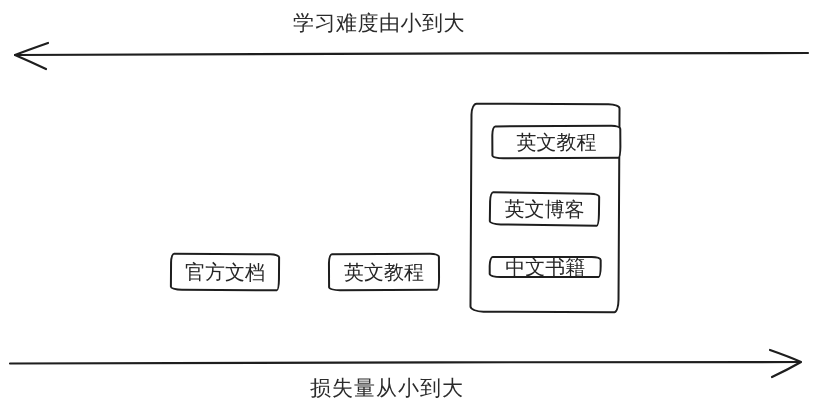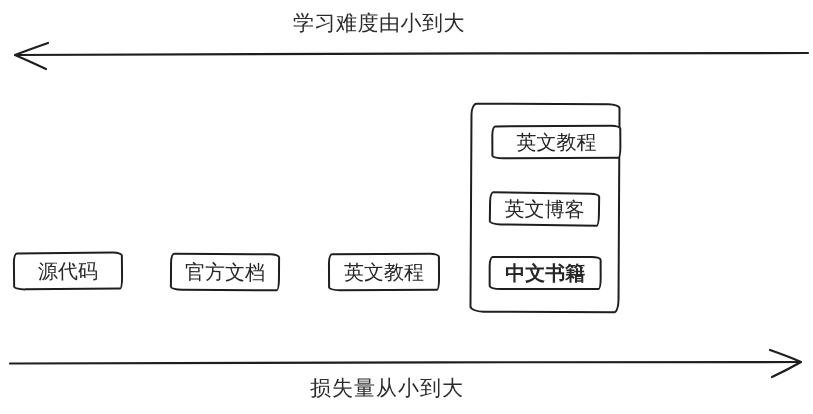--- a/index.html
+++ b/index.html
@@ -48,39 +48,38 @@
     border-radius: 6px 12px 5px 14px / 12px 5px 14px 6px;
   }
   
   .n-source   { left: 13px;  top: 252px; width: 110px; height: 38px; transform: rotate(-0.5deg); }
   .n-docs     { left: 170px; top: 253px; width: 110px; height: 38px; transform: rotate(0.4deg); }
   .n-enbooks  { left: 328px; top: 253px; width: 112px; height: 38px; transform: rotate(-0.3deg); }
   
   .g1 { left: 470px; top: 103px; width: 150px; height: 210px; transform: rotate(0.3deg); }
   .g1 .i1 { left: 19px; top: 20px;  width: 130px; height: 34px; transform: rotate(-0.6deg); }
   .g1 .i2 { left: 17px; top: 87px;  width: 111px; height: 34px; transform: rotate(0.5deg); }
-  .g1 .i3 { left: 17px; top: 151px; width: 113px; height: 34px; transform: rotate(-0.4deg); font-weight: bold; }
+  .g1 .i3 { left: 17px; top: 151px; width: 113px; height: 22px; transform: rotate(-0.4deg); }
   
   .g2 { left: 651px; top: 170px; width: 149px; height: 145px; transform: rotate(-0.3deg); }
   .g2 .i1 { left: 18px; top: 18px; width: 109px; height: 35px; transform: rotate(0.5deg); }
   .g2 .i2 { left: 17px; top: 85px; width: 112px; height: 34px; transform: rotate(-0.5deg); }
 </style>
 </head>
 <body>
 
 <div class="canvas">
 
   <div class="axis-label top">学习难度由小到大</div>
 
   <svg class="arrow top" viewBox="0 0 813 36" aria-hidden="true">
     <path d="M15 17 C 250 14.8, 550 15.6, 808 15"></path>
     <path d="M48 5 Q 28 12 15 17 Q 30 23.5 46 31"></path>
   </svg>
 
-  <div class="node n-source">源代码</div>
 
   <div class="node n-docs">官方文档</div>
 
   <div class="node n-enbooks">英文教程</div>
 
   <div class="group g1">
     <div class="node i1">英文教程</div>
     <div class="node i2">英文博客</div>
     <div class="node i3">中文书籍</div>
   </div>

